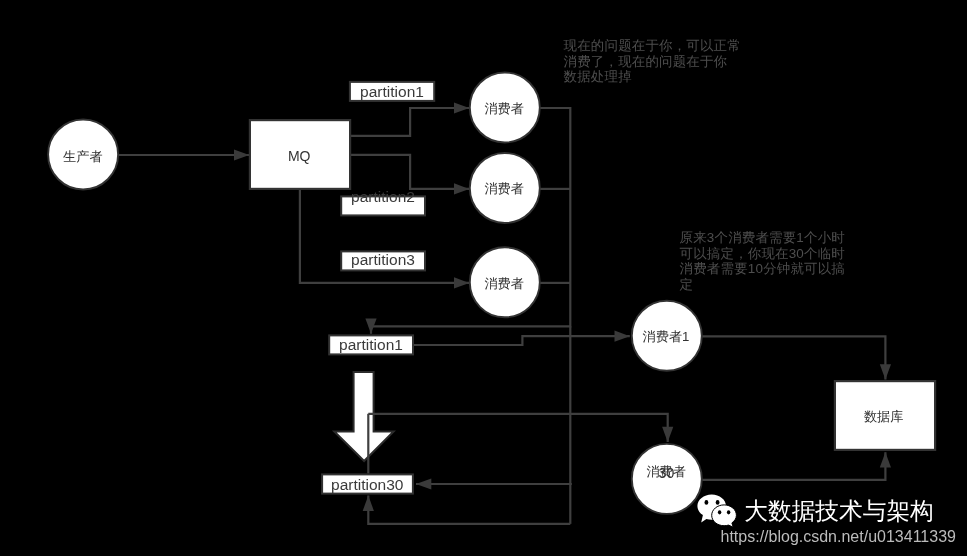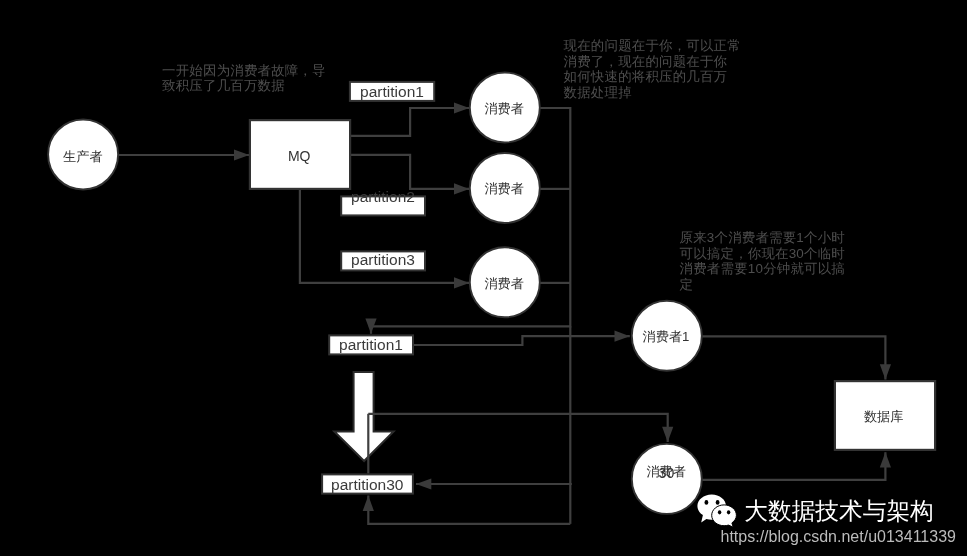--- a/index.html
+++ b/index.html
@@ -133,28 +133,23 @@
   <div class="lbl nodetext" style="left:666.2px;top:472.1px">消费者</div>
   <div class="lbl nodetext lat" style="left:666.4px;top:473px">30</div>
   <div class="lbl nodetext" style="left:883.7px;top:417.2px">数据库</div>
 
   <div class="lbl parttext" style="left:392px;top:92px">partition1</div>
   <div class="lbl parttext" style="left:383px;top:197px">partition2</div>
   <div class="lbl parttext" style="left:383px;top:260px">partition3</div>
   <div class="lbl parttext" style="left:371px;top:344.5px">partition1</div>
   <div class="lbl parttext" style="left:367.3px;top:485px">partition30</div>
 
-  <div class="note" style="left:162.1px;top:62.6px">
-    <div>一开始因为消费者故障，导</div>
-    <div>致积压了几百万数据</div>
-  </div>
   <div class="note" style="left:563.6px;top:38.4px">
     <div>现在的问题在于你，可以正常</div>
     <div>消费了，现在的问题在于你</div>
-    <div>如何快速的将积压的几百万</div>
     <div>数据处理掉</div>
   </div>
   <div class="note" style="left:679.6px;top:230.3px">
     <div>原来3个消费者需要1个小时</div>
     <div>可以搞定，你现在30个临时</div>
     <div>消费者需要10分钟就可以搞</div>
     <div>定</div>
   </div>
 
   <svg style="position:absolute;left:697.3px;top:494.3px" width="40" height="33" viewBox="0 0 40 33">

